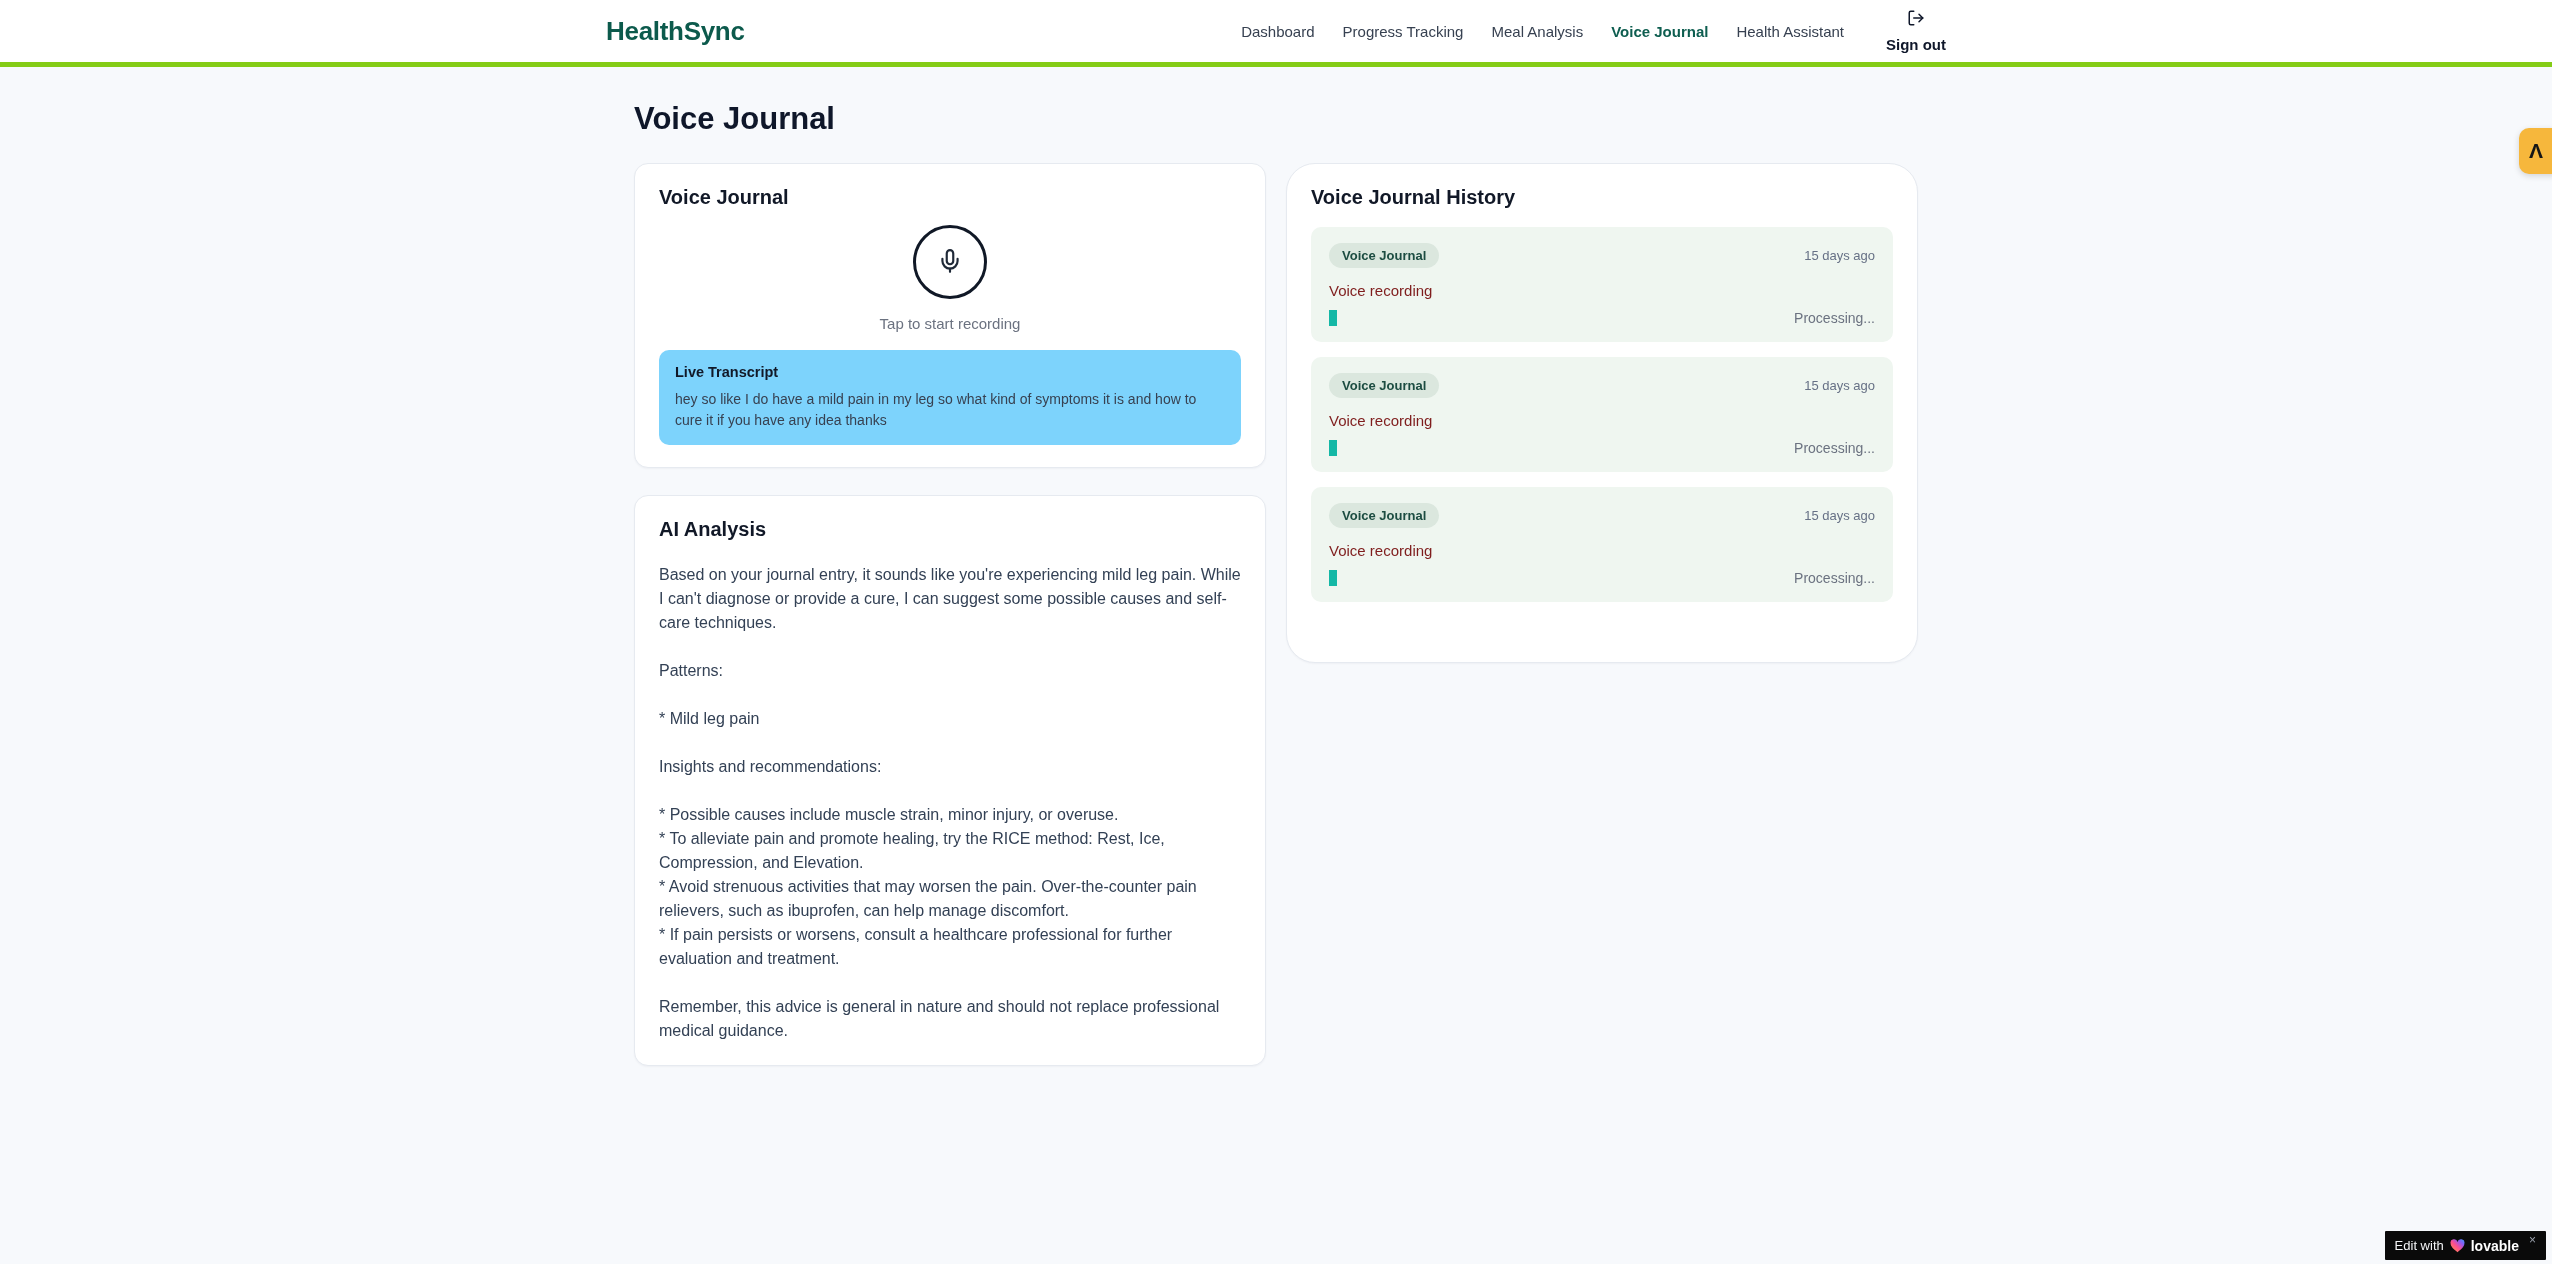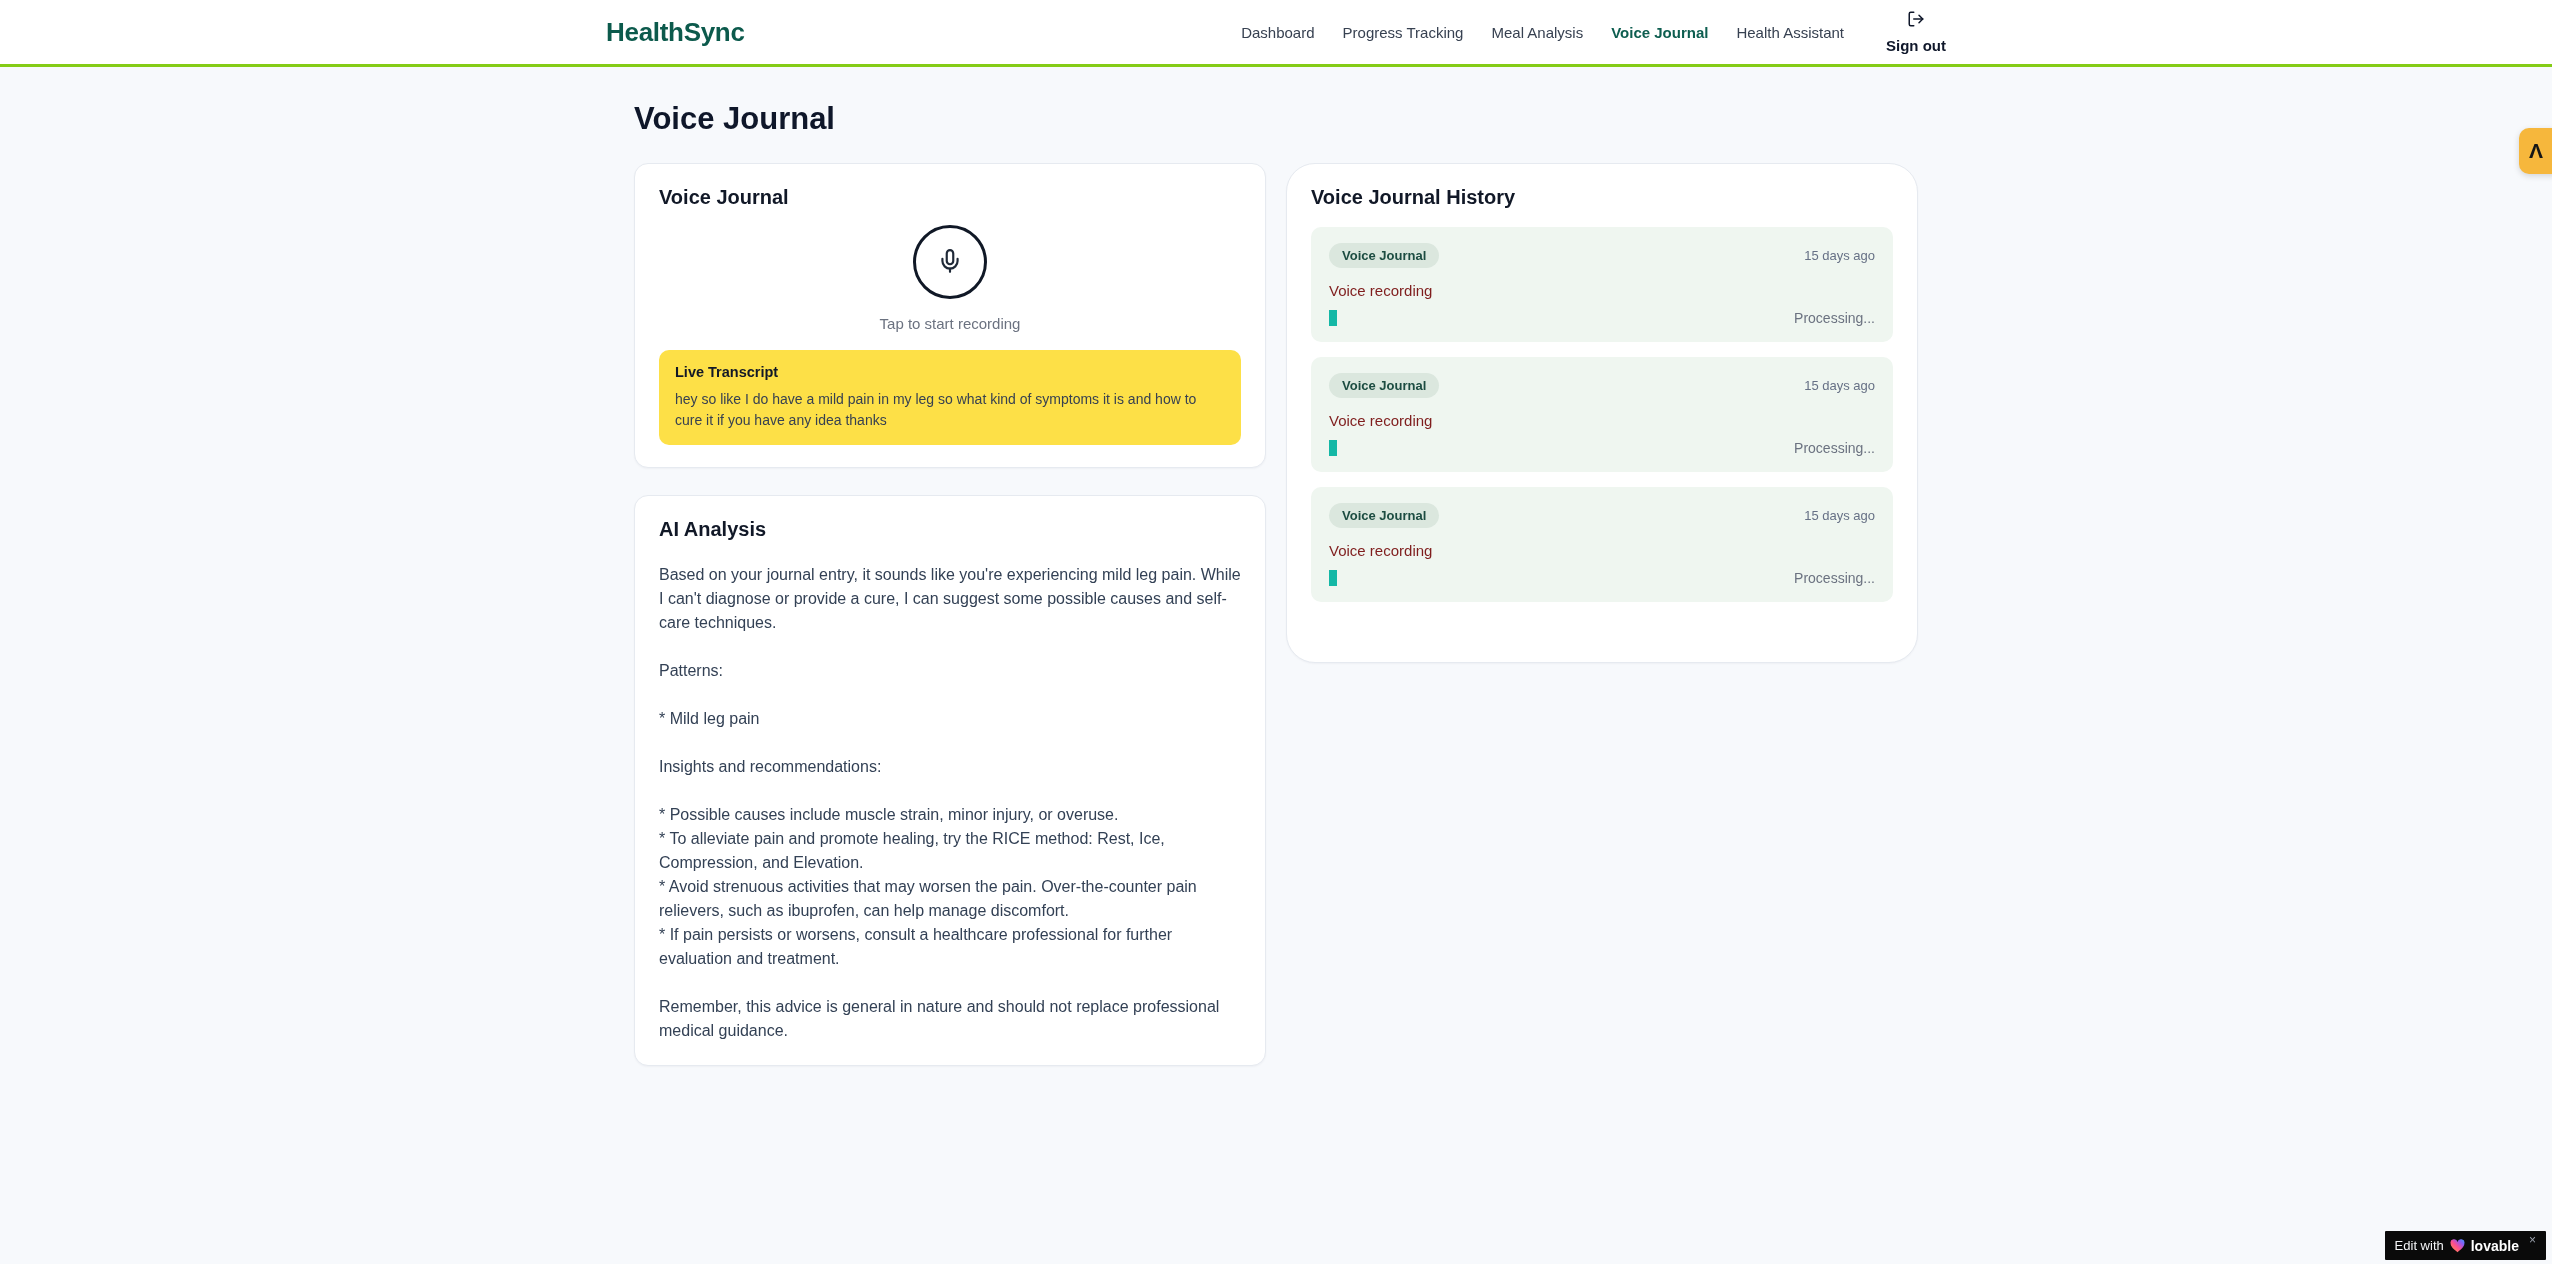--- a/index.html
+++ b/index.html
@@ -7,21 +7,21 @@
   body {
     font-family:"Liberation Sans", sans-serif;
     background:#f7f9fc;
     color:#0f172a;
     position:relative;
     overflow:hidden;
   }
 
   
   .app-header {
-    height:67px; background:#ffffff; border-bottom:3px solid #84cc16;
+    height:67px; background:#ffffff; border-bottom:5px solid #84cc16;
   }
   .header-inner {
     width:1340px; height:100%; margin:0 auto;
     display:flex; align-items:center; justify-content:space-between;
   }
   .brand {
     font-size:26px; font-weight:700; color:#0c5a4c; letter-spacing:-0.3px; cursor:pointer;
   }
   .main-nav { display:flex; align-items:center; gap:28px; }
   .nav-link {
@@ -50,21 +50,21 @@
   
   .mic-button {
     width:74px; height:74px; border-radius:50%；;
     border-radius:50%;
     background:#ffffff; border:3px solid #101826;
     display:flex; align-items:center; justify-content:center;
     margin:16px auto 0; cursor:pointer;
   }
   .tap-hint { text-align:center; font-size:15px; color:#6b7280; margin-top:16px; }
   .transcript-box {
-    margin-top:18px; background:#fde047; border-radius:10px; padding:14px 16px;
+    margin-top:18px; background:#7dd3fc; border-radius:10px; padding:14px 16px;
   }
   .transcript-title { font-size:14.5px; font-weight:700; color:#111827; margin-bottom:9px; }
   .transcript-text { font-size:14px; line-height:1.5; color:#374151; }
 
   
   .analysis-body {
     margin-top:22px; font-size:16px; line-height:24px; color:#334155;
     white-space:pre-line;
   }
 

